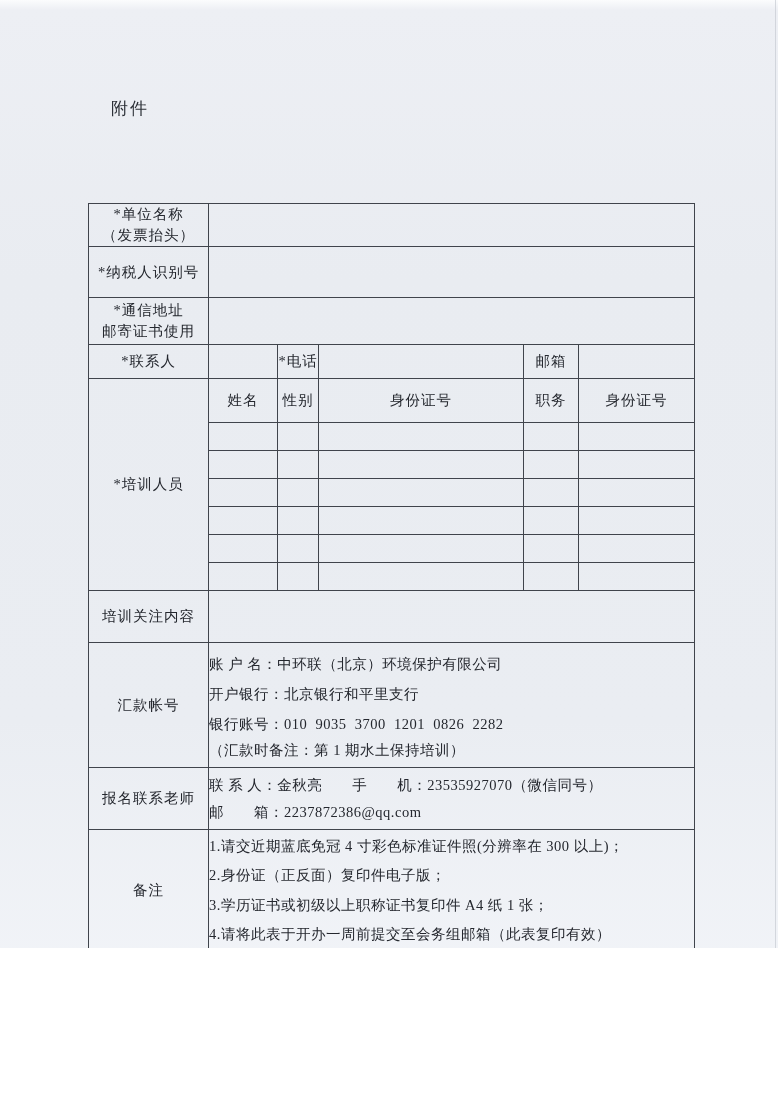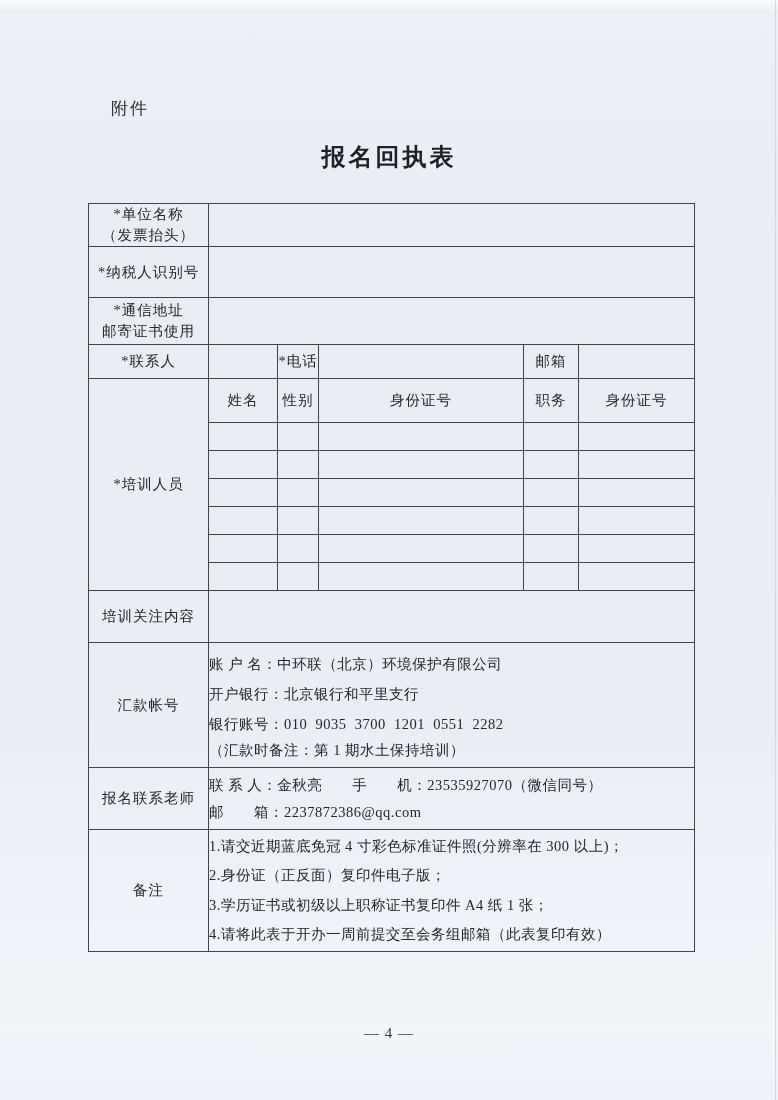--- a/index.html
+++ b/index.html
@@ -2,21 +2,21 @@
 <html><head>
 <meta charset="utf-8">
 <style>
   html,body{margin:0;padding:0;}
   body{
     width:778px;height:1100px;
     font-family:"Liberation Serif","DejaVu Serif",serif;
     background:#ffffff;
   }
   .page{
-    position:relative;width:778px;height:1100px;overflow:hidden;
+    position:relative;width:778px;height:948px;overflow:hidden;
     background:linear-gradient(180deg,#fbfcfd 0px,#edeff4 10px,#e9ecf1 280px,#eaedf2 720px,#f3f5f9 1030px,#eef1f6 1100px);
     color:#24272e;
   }
   .page-right-edge{
     position:absolute;top:0;right:2px;width:1px;height:1100px;
     background:#c6cad1;opacity:.7;
   }
   .attachment{
     position:absolute;left:111px;top:97px;
     font-size:17px;letter-spacing:2px;color:#2b2f36;
@@ -58,21 +58,20 @@
     text-align:center;font-size:15px;color:#33373f;letter-spacing:1px;
   }
 </style>
 </head>
 <body>
 
 <div class="page">
 
   <div class="attachment">附件</div>
 
-  <h1 class="title">报名回执表</h1>
 
   <table class="form-table">
     <colgroup>
       <col style="width:120px">
       <col style="width:69px">
       <col style="width:41px">
       <col style="width:205px">
       <col style="width:55px">
       <col style="width:116px">
     </colgroup>
@@ -163,21 +162,21 @@
       <tr class="r-focus">
         <td class="label-cell">培训关注内容</td>
         <td class="value-cell" colspan="5"></td>
       </tr>
 
       <tr class="r-remit">
         <td class="label-cell">汇款帐号</td>
         <td class="text-cell" colspan="5">
           <div class="line lh30">账 户 名：中环联（北京）环境保护有限公司</div>
           <div class="line lh30">开户银行：北京银行和平里支行</div>
-          <div class="line lh30">银行账号：010  9035  3700  1201  0551  2282</div>
+          <div class="line lh30">银行账号：010  9035  3700  1201  0826  2282</div>
           <div class="line lh22">（汇款时备注：第 1 期水土保持培训）</div>
         </td>
       </tr>
 
       <tr class="r-teacher">
         <td class="label-cell">报名联系老师</td>
         <td class="text-cell" colspan="5">
           <div class="line lh27">联 系 人：金秋亮　　手　　机：23535927070（微信同号）</div>
           <div class="line lh27">邮　　箱：2237872386@qq.com</div>
         </td>

